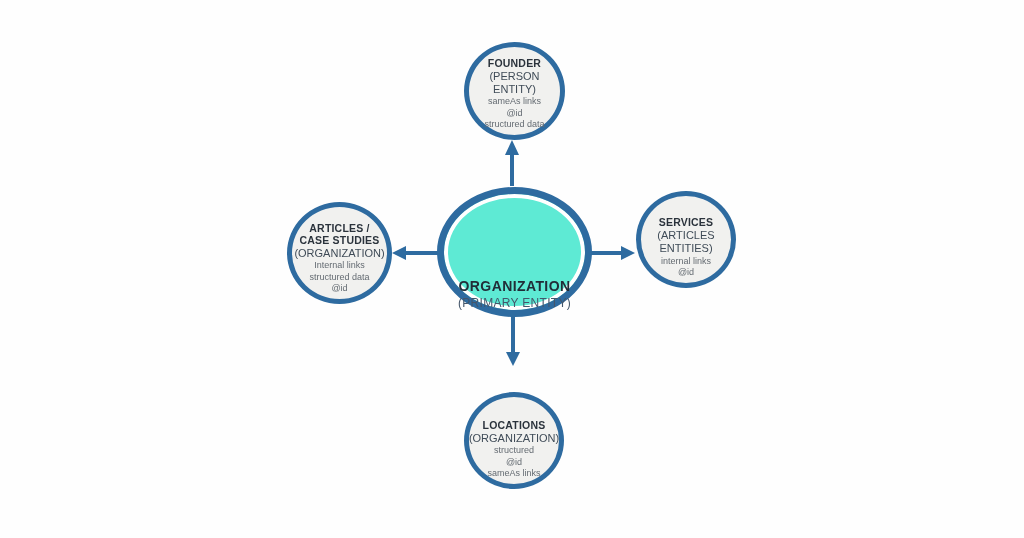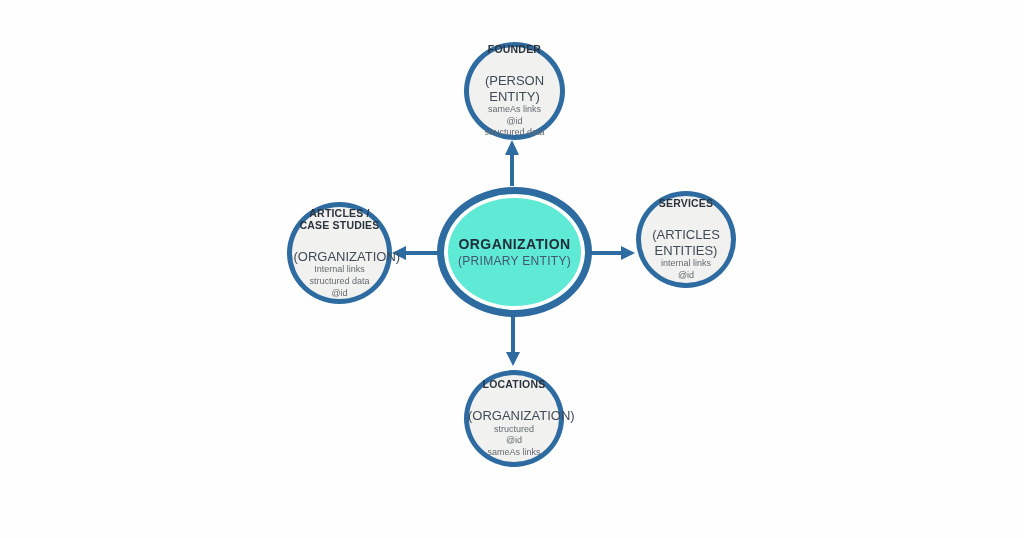--- a/index.html
+++ b/index.html
@@ -23,21 +23,21 @@
     height: 538px;
     pointer-events: none;
   }
   .node {
     position: absolute;
     box-sizing: border-box;
     border-radius: 50%;
     display: flex;
     flex-direction: column;
     align-items: center;
-    justify-content: center;
+    justify-content: flex-end;
     text-align: center;
   }
   .node-center {
     left: 437px;
     top: 187px;
     width: 155px;
     height: 130px;
     border: 7px solid #2e6ba0;
     background: #5eead4;
     box-shadow: inset 0 0 0 4px #ffffff;
@@ -55,34 +55,34 @@
     margin-top: 2px;
   }
   .node-sat {
     border: 5px solid #2e6ba0;
     background: #f1f1ef;
     padding: 4px 6px;
   }
   .node-founder   { left: 464px; top: 42px;  width: 101px; height: 98px; }
   .node-articles  { left: 287px; top: 202px; width: 105px; height: 102px; }
   .node-services  { left: 636px; top: 191px; width: 100px; height: 97px; }
-  .node-locations { left: 464px; top: 370px; width: 100px; height: 97px; }
+  .node-locations { left: 464px; top: 392px; width: 100px; height: 97px; }
   .sat-title {
     font-size: 10.5px;
     font-weight: bold;
     line-height: 1.15;
     letter-spacing: 0.2px;
     color: #2b333c;
     max-width: 84px;
   }
   .sat-subtitle {
-    font-size: 13px;
+    font-size: 11px;
     color: #3f4b57;
     line-height: 1.2;
-    margin-top: 18px;
+    margin-top: 1px;
     max-width: 92px;
   }
   .sat-detail {
     font-size: 9px;
     color: #646b72;
     line-height: 1.3;
   }
   .caption {
     position: absolute;
     left: 0;

